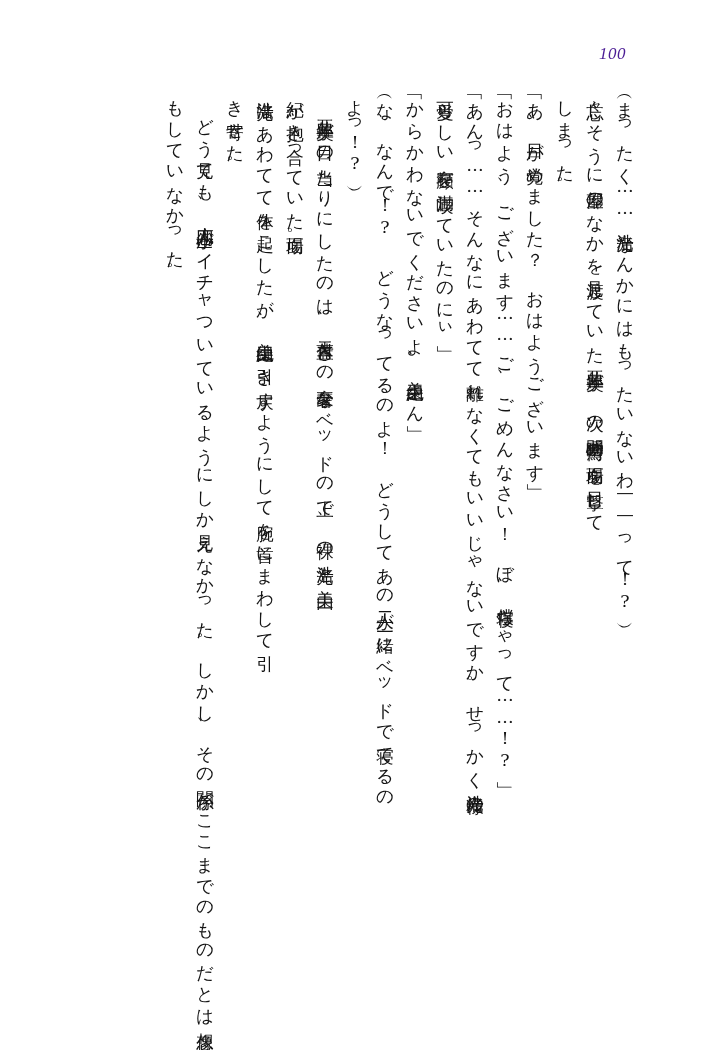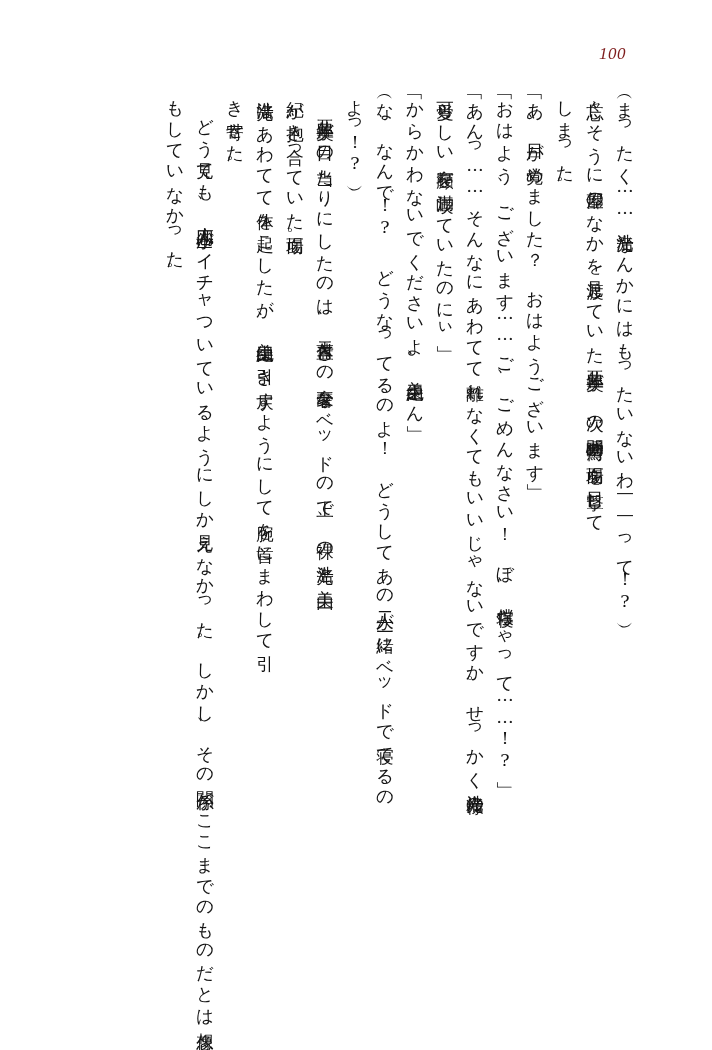--- a/index.html
+++ b/index.html
@@ -21,21 +21,21 @@
     background: #ffffff;
     box-sizing: border-box;
   }
   .page-number {
     position: absolute;
     top: 44px;
     right: 86px;
     font-family: "Liberation Serif", "DejaVu Serif", serif;
     font-style: italic;
     font-size: 17px;
-    color: #7f1d1d;
+    color: #4c1d95;
     letter-spacing: 0.5px;
   }
   .text-block {
     position: absolute;
     top: 88px;
     right: 78px;
     left: 78px;
     bottom: 60px;
     display: flex;
     flex-direction: row-reverse;

